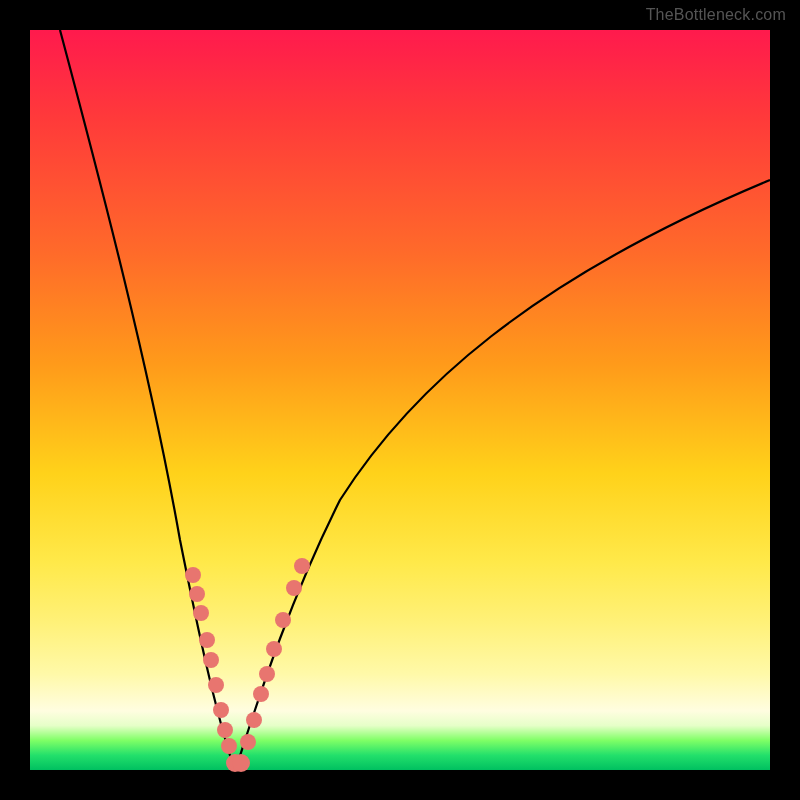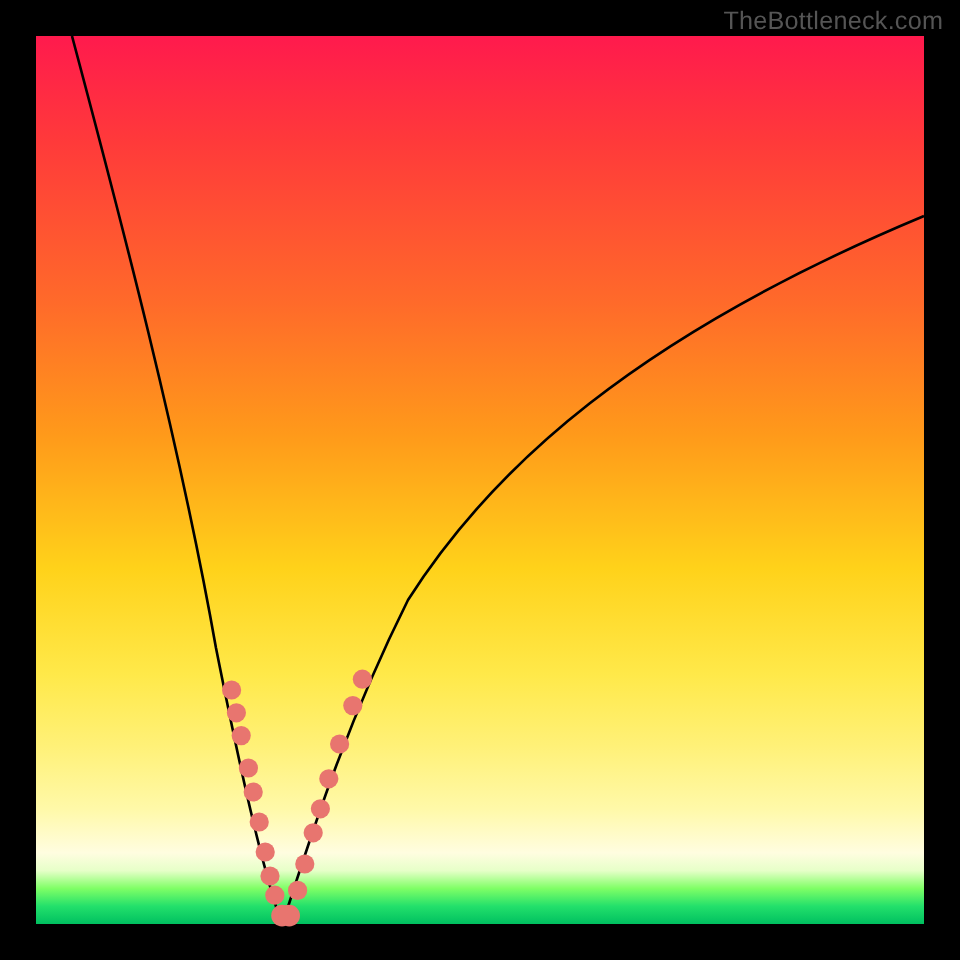--- a/index.html
+++ b/index.html
@@ -39,21 +39,21 @@
       #7fff66 96%,
       #23e06b 98%,
       #00c060 100%
     );
   }
   .watermark {
     position: absolute;
     top: 6px;
     right: 14px;
     color: #555;
-    font-size: 21px;
+    font-size: 16px;
     font-weight: 500;
     letter-spacing: 0.2px;
     user-select: none;
   }
   svg.curves {
     position: absolute;
     left: 0; top: 0;
     width: 740px; height: 740px;
     overflow: visible;
   }

